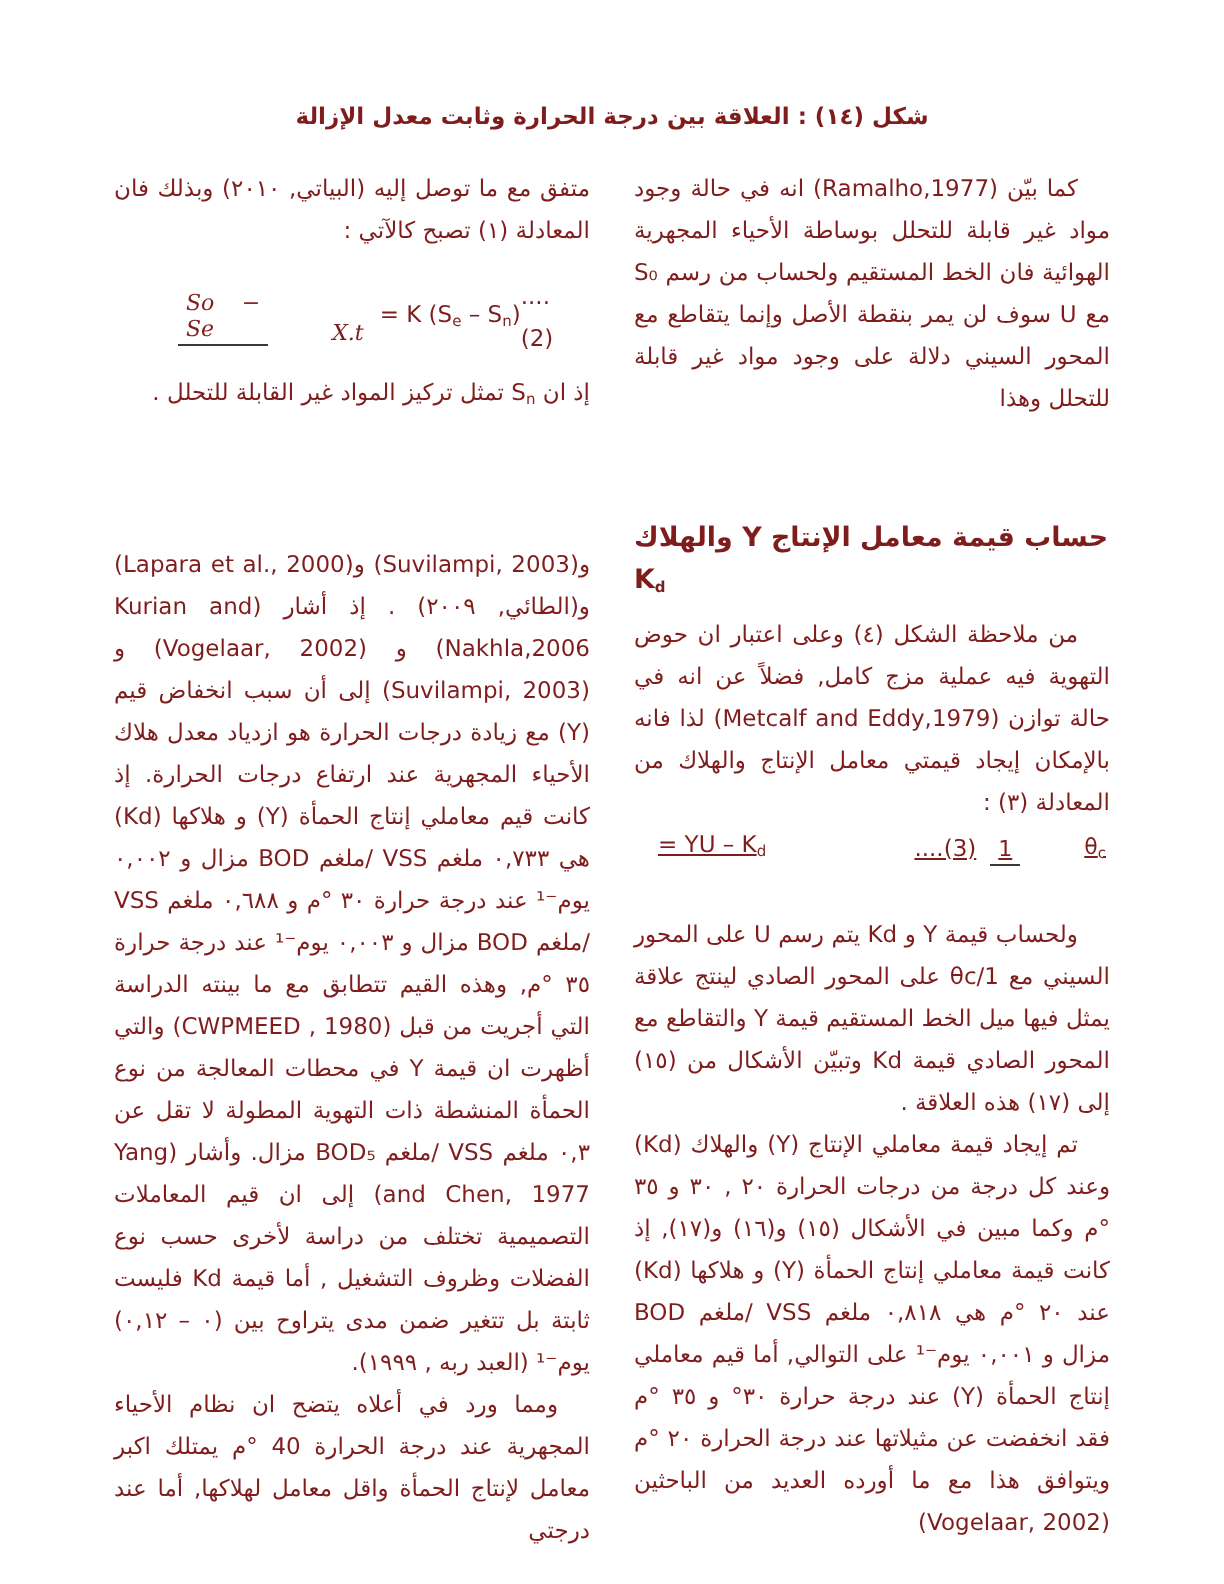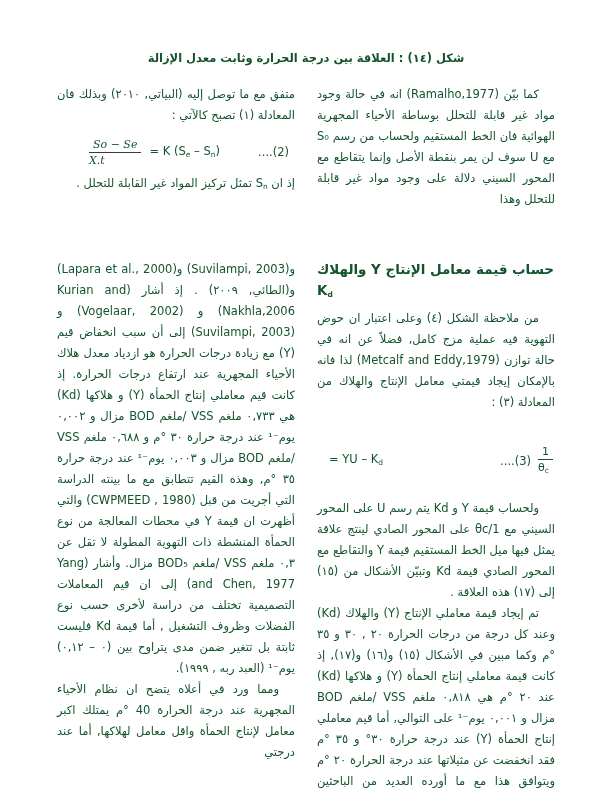--- a/index.html
+++ b/index.html
@@ -1,21 +1,21 @@
 <!DOCTYPE html>
 <html lang="ar"><head>
 <meta charset="utf-8">
 <style>
   html,body { margin:0; padding:0; background:#ffffff; }
   .page {
     position:relative;
     width:612px; height:792px;
     background:#ffffff;
     font-family:"DejaVu Sans", sans-serif;
-    color:#14532d;
+    color:#7f1d1d;
     overflow:hidden;
   }
   .doc-title {
     position:absolute; top:51px; left:0; width:100%;
     text-align:center; direction:rtl;
     font-size:11.5px; font-weight:bold;
   }
   .col {
     position:absolute; top:84px; width:238px;
     direction:rtl; text-align:justify;
@@ -28,23 +28,23 @@
   .section-heading {
     font-weight:bold; text-align:left;
     margin-top:49px; margin-bottom:3px;
   }
   .sub { font-size:7.5px; vertical-align:-2px; letter-spacing:0; }
   
   .eq-row { direction:ltr; display:flex; align-items:center; }
   .eq2-row { margin:12px 0 5px 0; padding-left:32px; }
   .eq2-rhs { margin-left:8px; white-space:nowrap; }
   .eq2-num { margin-left:auto; margin-right:6px; }
-  .eq3-row { margin-top:32px; margin-bottom:21px; padding-left:12px; }
+  .eq3-row { margin-bottom:21px; padding-left:12px;text-decoration:underline; }
   .eq3-right { margin-left:auto; display:flex; align-items:center; gap:7px; margin-right:2px; }
-  .frac { display:inline-flex; flex-direction:column; align-items:flex-start; font-size:11px; line-height:13px; }
+  .frac { display:inline-flex; flex-direction:row; align-items:flex-end; font-size:11px; line-height:13px;gap:32px; }
   .frac-num { border-bottom:1.2px solid #3a3a3a; padding:0 4px 1px 4px; }
   .frac-den { padding-top:1px; }
   .math-it { font-family:"DejaVu Serif", serif; font-style:italic; }
   .note-line { margin-top:6px; text-align:right; }
   .gap-left  { height:62px; }
 </style>
 </head>
 <body>
 
 <div class="page">

